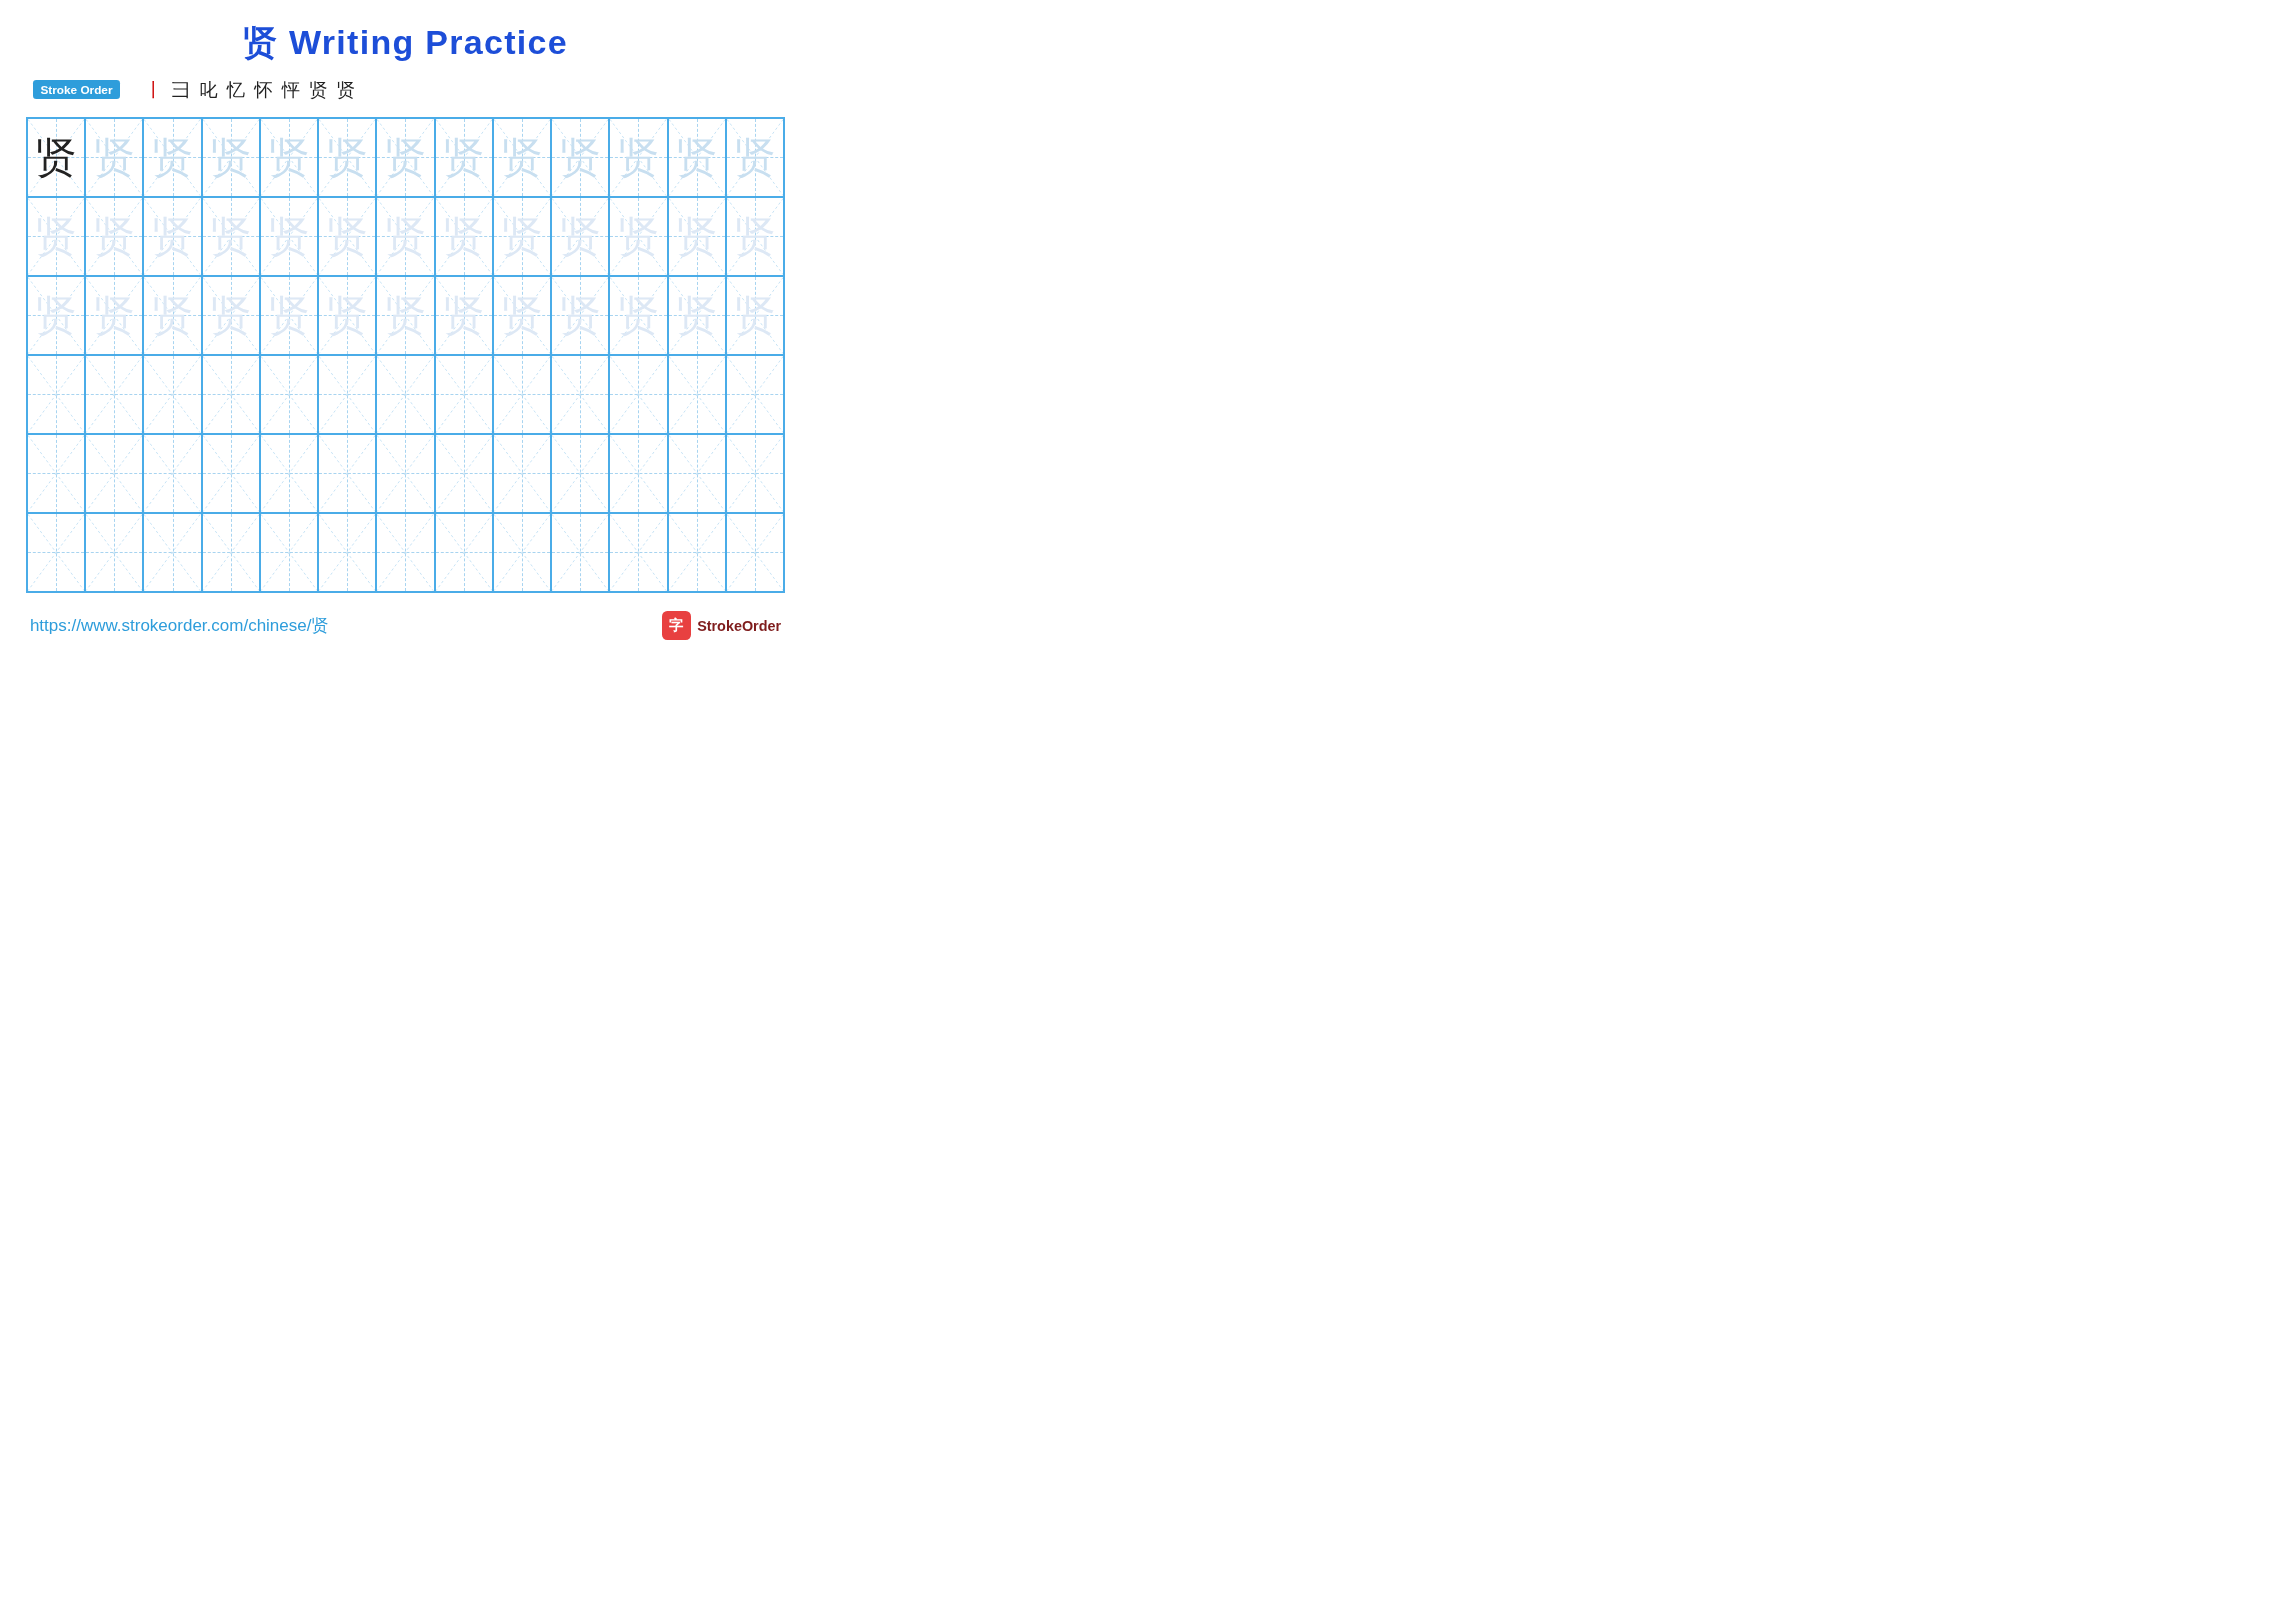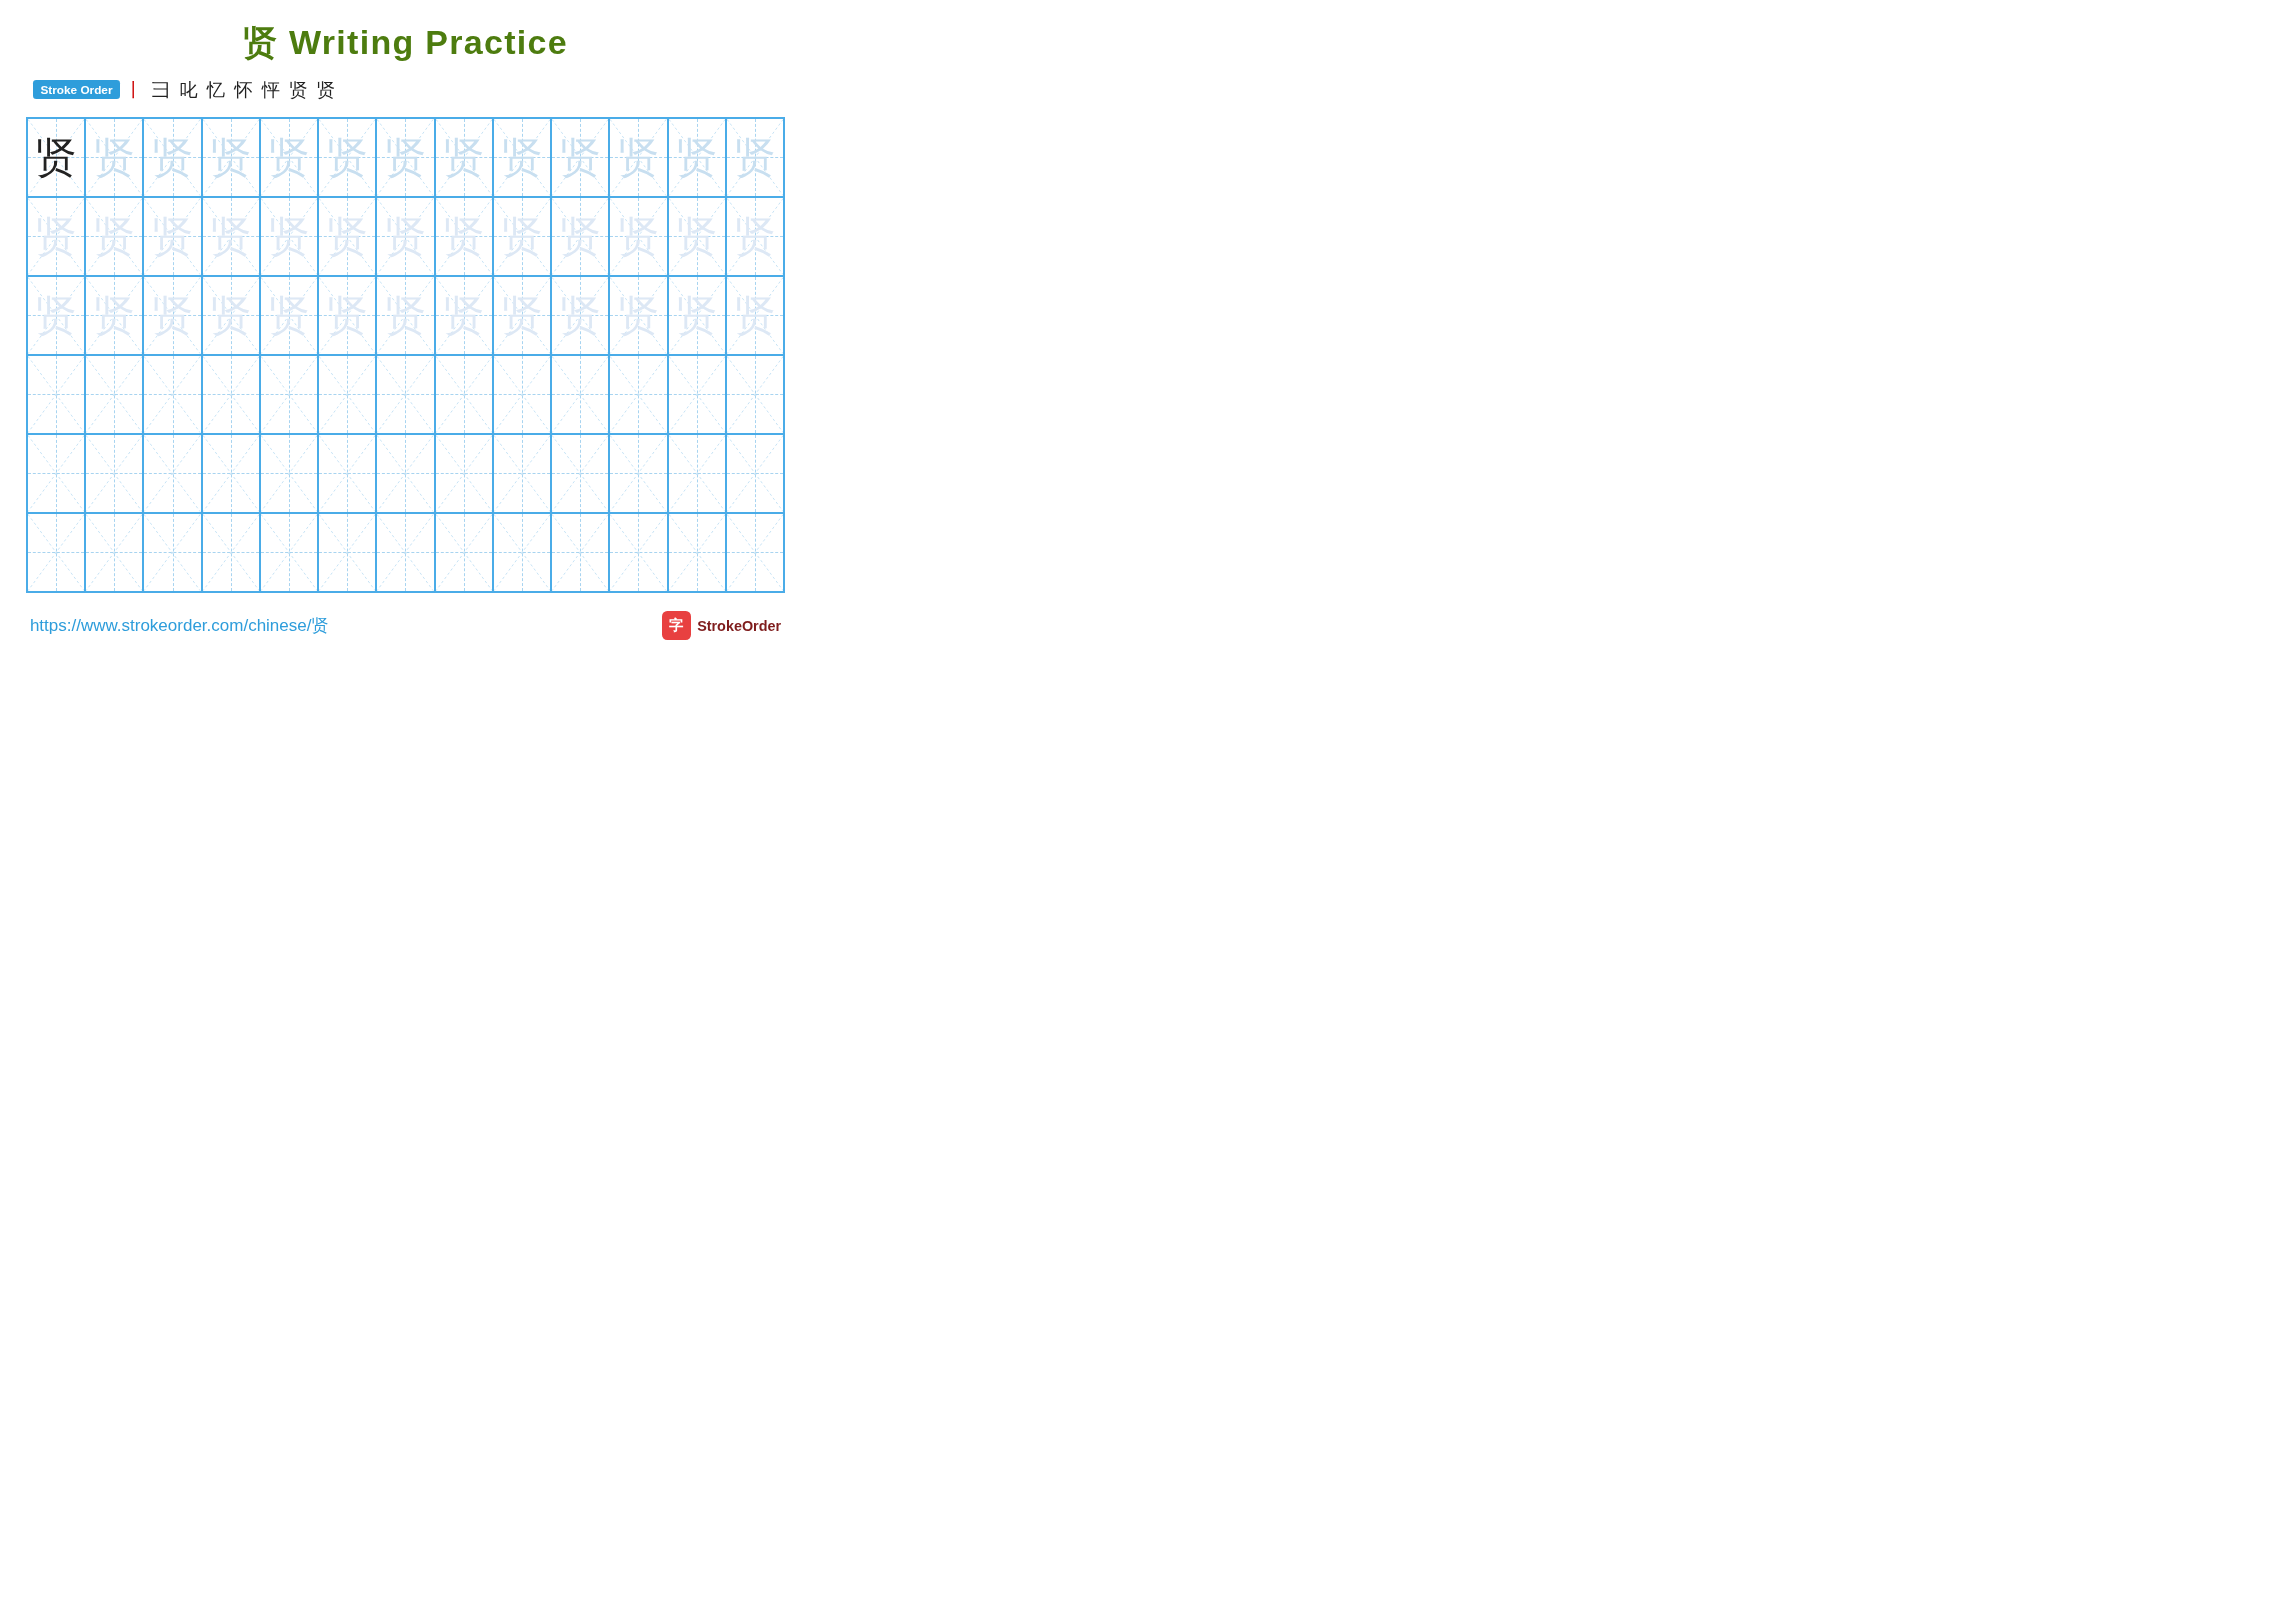--- a/index.html
+++ b/index.html
@@ -10,30 +10,30 @@
       min-height: 574px;
       padding: 19.6px 26px;
       position: relative;
     }
 
     
     .title {
       text-align: center;
       font-size: 34px;
       font-weight: bold;
-      color: #4d7c0f;
+      color: #1d4ed8;
       margin-bottom: 11.8px;
       letter-spacing: 1.3px;
     }
 
     
     .stroke-order-row {
       display: flex;
       align-items: center;
-      gap: 4px;
+      gap: 24px;
       margin-bottom: 14.4px;
       padding-left: 6.5px;
     }
     .stroke-order-badge {
       background: #2e9ddb;
       color: #fff;
       font-size: 11.8px;
       font-weight: bold;
       border-radius: 3.3px;
       padding: 2.6px 7.9px;

